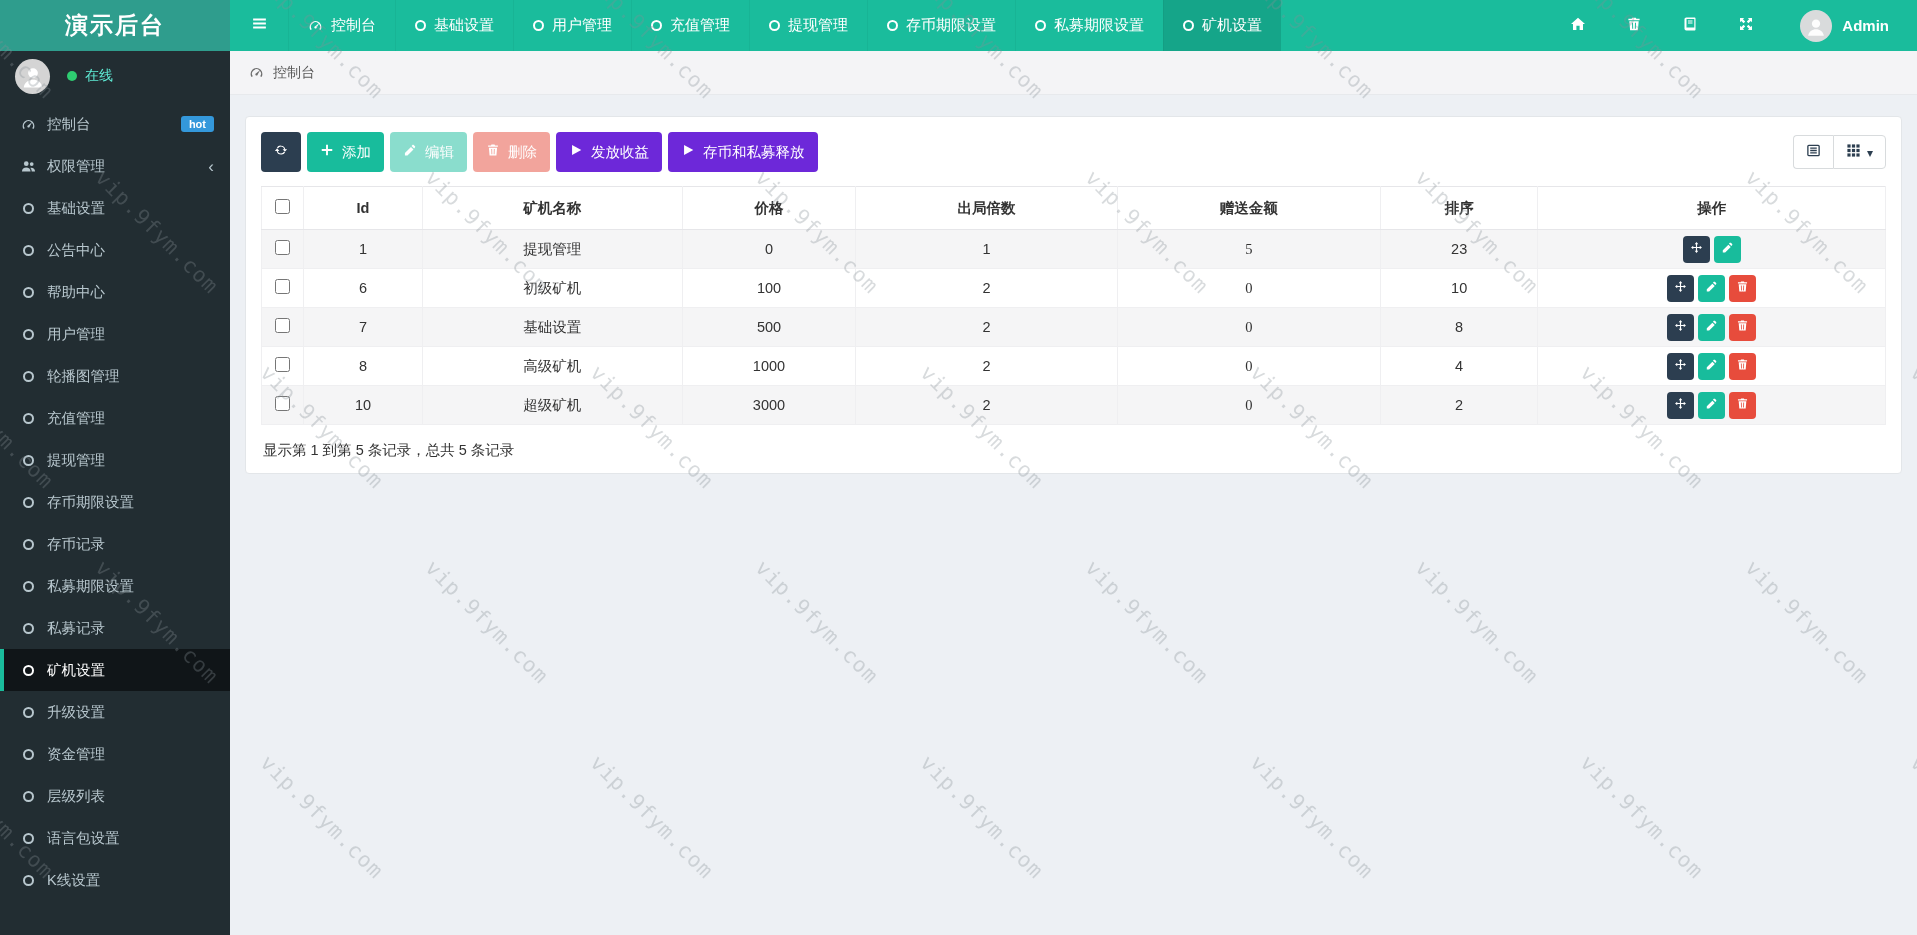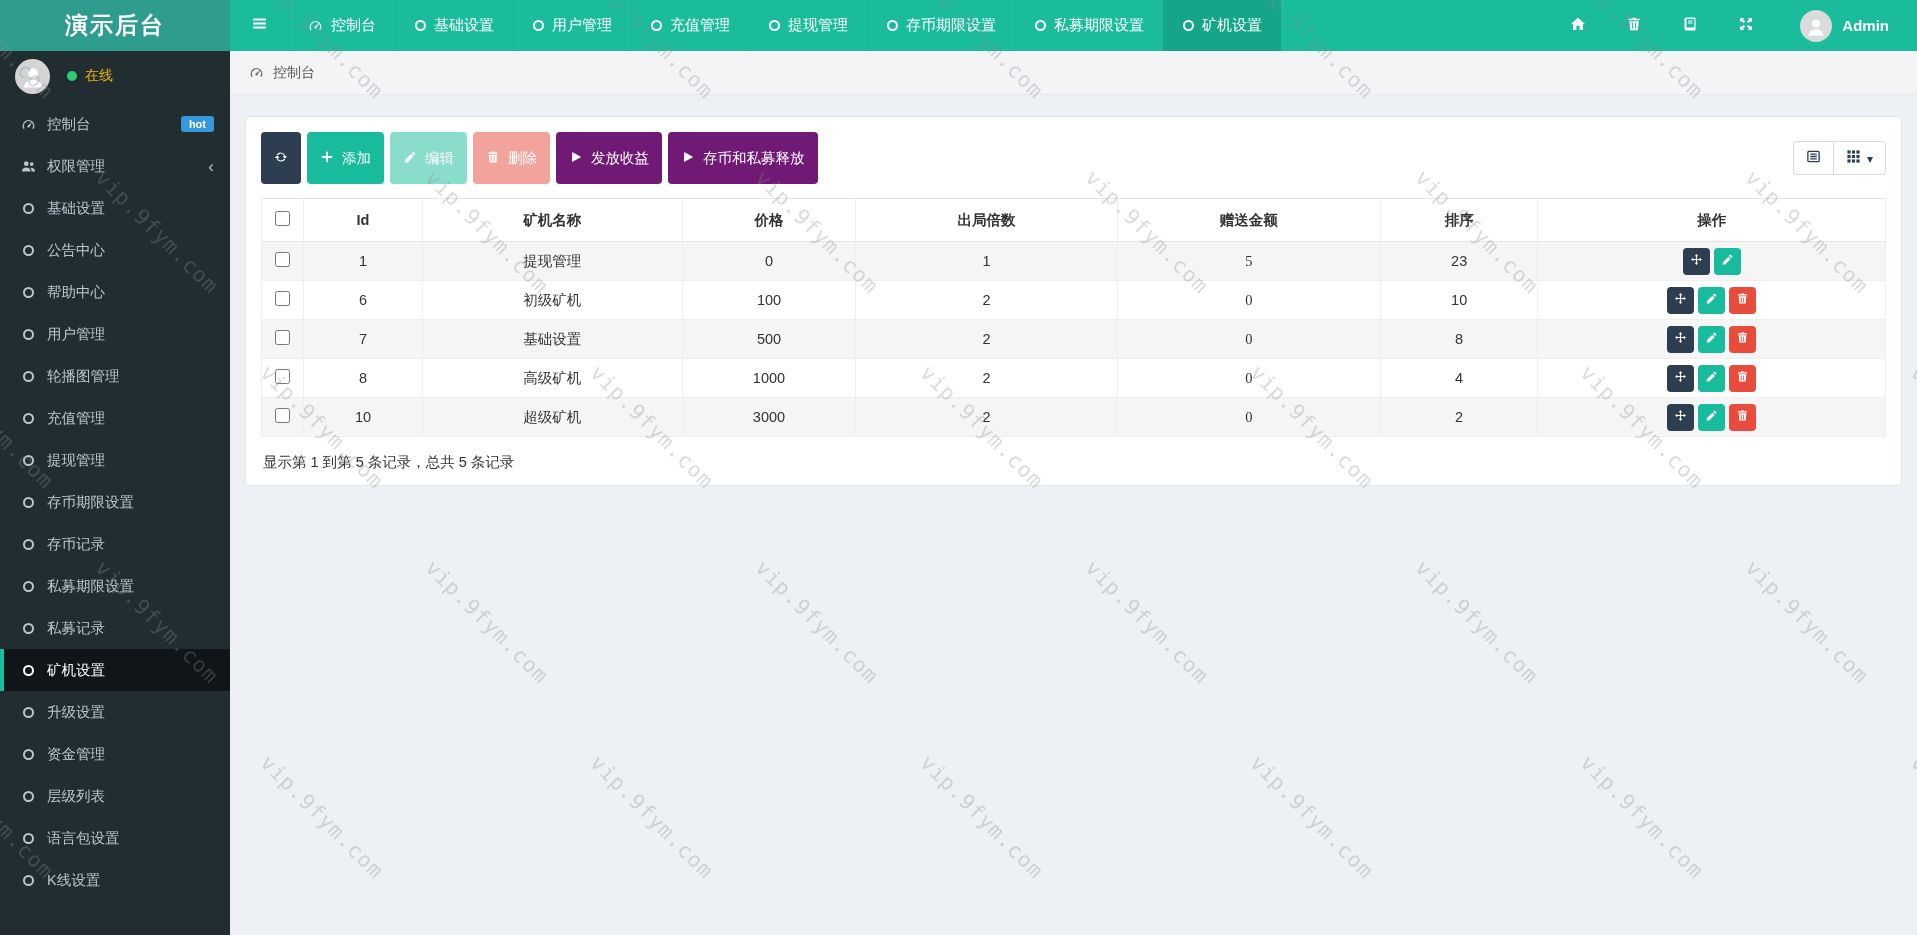--- a/index.html
+++ b/index.html
@@ -22,43 +22,43 @@
   .nav-user { display:flex; align-items:center; gap:10px; margin-left:26px; cursor:pointer; }
   .avatar-sm { width:32px; height:32px; border-radius:50%; background:#d9dbdc; display:flex; align-items:flex-end; justify-content:center; overflow:hidden; }
   .avatar-sm svg { width:22px; height:22px; color:#fdfdfd; }
   .nav-user-name { font-size:15px; font-weight:bold;text-align:center; }
 
   
   .sidebar { position:absolute; top:51px; left:0; bottom:0; width:230px; background:#222d32; z-index:2; }
   .user-panel { display:flex; align-items:center; gap:17px; padding:9px 15px; height:50px; }
   .avatar-lg { width:35px; height:35px; border-radius:50%; background:#d4d4d4; display:flex; align-items:flex-end; justify-content:center; overflow:hidden; flex:0 0 auto; }
   .avatar-lg svg { width:26px; height:26px; color:#fff; }
-  .online { display:flex; align-items:center; gap:8px; color:#eab308; font-size:14px; }
+  .online { display:flex; align-items:center; gap:8px; color:#5eead4; font-size:14px; }
   .online .dot { width:10px; height:10px; border-radius:50%; background:#2ecc71; }
   .menu { margin-top:2px; }
   .menu-item { height:42px; display:flex; align-items:center; gap:11px; padding:0 16px; color:#b8c7ce; font-size:14.5px; cursor:pointer; border-left:4px solid transparent; }
   .menu-item .icon { width:16px; display:flex; justify-content:center; }
   .menu-item .icon svg { width:15px; height:15px; }
   .menu-item .ring { border-color:#b8c7ce; }
   .menu-item.active { background:#101518; color:#fff; border-left-color:#1abc9c; }
   .menu-item.active .ring { border-color:#fff; }
   .badge-hot { margin-left:auto; background:#3498db; color:#fff; font-size:11px; font-weight:bold; padding:2px 8px; border-radius:3px; }
   .chev { margin-left:auto; font-size:17px; line-height:1; color:#b8c7ce; }
 
   
   .main { position:absolute; left:230px; top:51px; right:0; bottom:0; background:#edf0f4; }
   .breadcrumb-bar { height:44px; background:#f4f4f6; border-bottom:1px solid #e7e9ec; display:flex; align-items:center; padding:0 19px; gap:9px; color:#5b5b5b; font-size:14px; }
   .breadcrumb-bar .icon svg { width:15px; height:15px; display:block; color:#6e6e6e; }
 
   .card { position:absolute; left:15px; right:15px; top:65px; background:#fff; border:1px solid #e3e6e9; border-radius:4px; padding:15px 15px 13px; }
   .toolbar { display:flex; align-items:center; }
-  .btn { display:inline-flex; align-items:center; gap:8px; border:none; border-radius:4px; color:#fff; font-size:14.5px; padding:0 13px; height:52px; margin-right:6px; cursor:pointer; font-family:Liberation Sans, sans-serif; }
+  .btn { display:inline-flex; align-items:center; gap:8px; border:none; border-radius:4px; color:#fff; font-size:14.5px; padding:0 13px; height:40px; margin-right:6px; cursor:pointer; font-family:Liberation Mono, monospace; }
   .btn svg { width:14px; height:14px; }
   .btn-dark { background:#2c3e50; } .btn-green { background:#18bc9c; }
-  .btn-blue { background:#701a75; } .btn-red { background:#e74c3c; }
+  .btn-blue { background:#6d28d9; } .btn-red { background:#e74c3c; }
   .btn.disabled { opacity:.5; cursor:not-allowed; }
   .view-group { margin-left:auto; display:flex; }
   .vbtn { background:#fff; border:1px solid #d8dbdd; color:#2c3e50; height:34px; padding:0 12px; display:inline-flex; align-items:center; gap:6px; cursor:pointer; }
   .vbtn:first-child { border-radius:4px 0 0 4px; border-right:none; }
   .vbtn:last-child { border-radius:0 4px 4px 0; }
   .vbtn svg { width:15px; height:15px; }
   .caret-txt { font-size:12px; line-height:1; }
 
   table.grid { width:100%; border-collapse:collapse; margin-top:14px; font-size:14.5px; color:#333; table-layout:fixed; }
   .grid th, .grid td { border:1px solid #efeff1; text-align:center; vertical-align:middle; }

